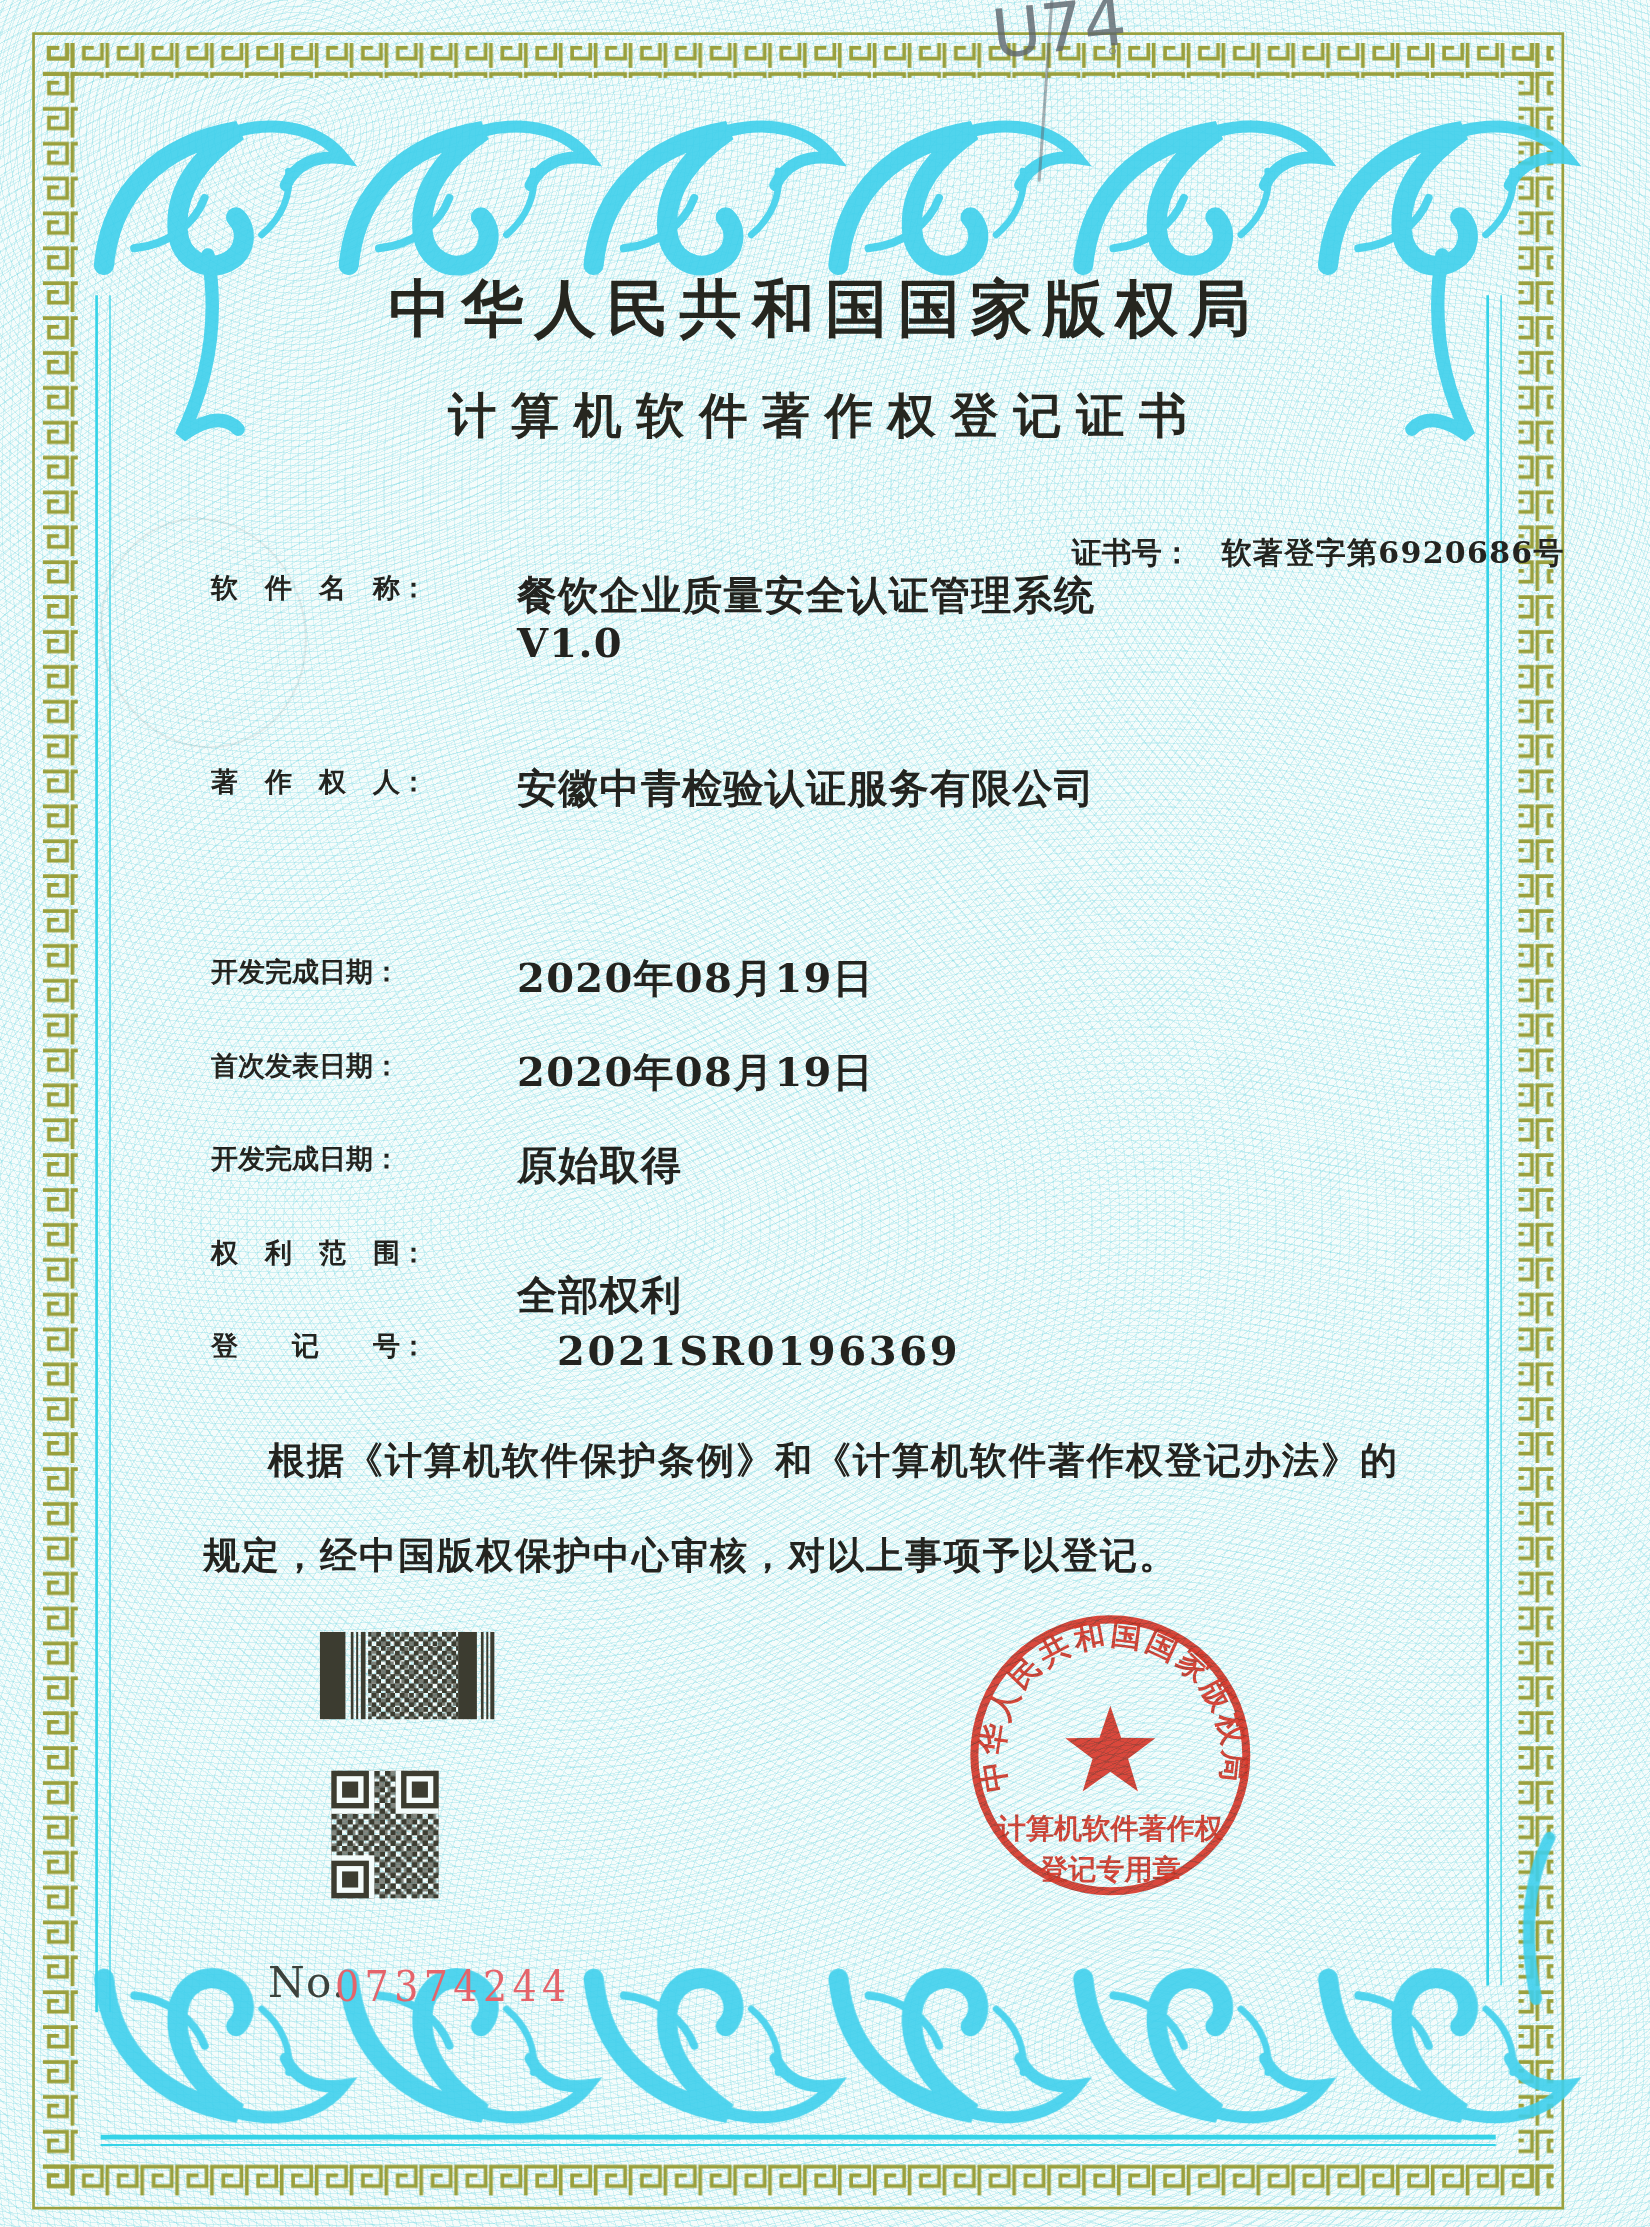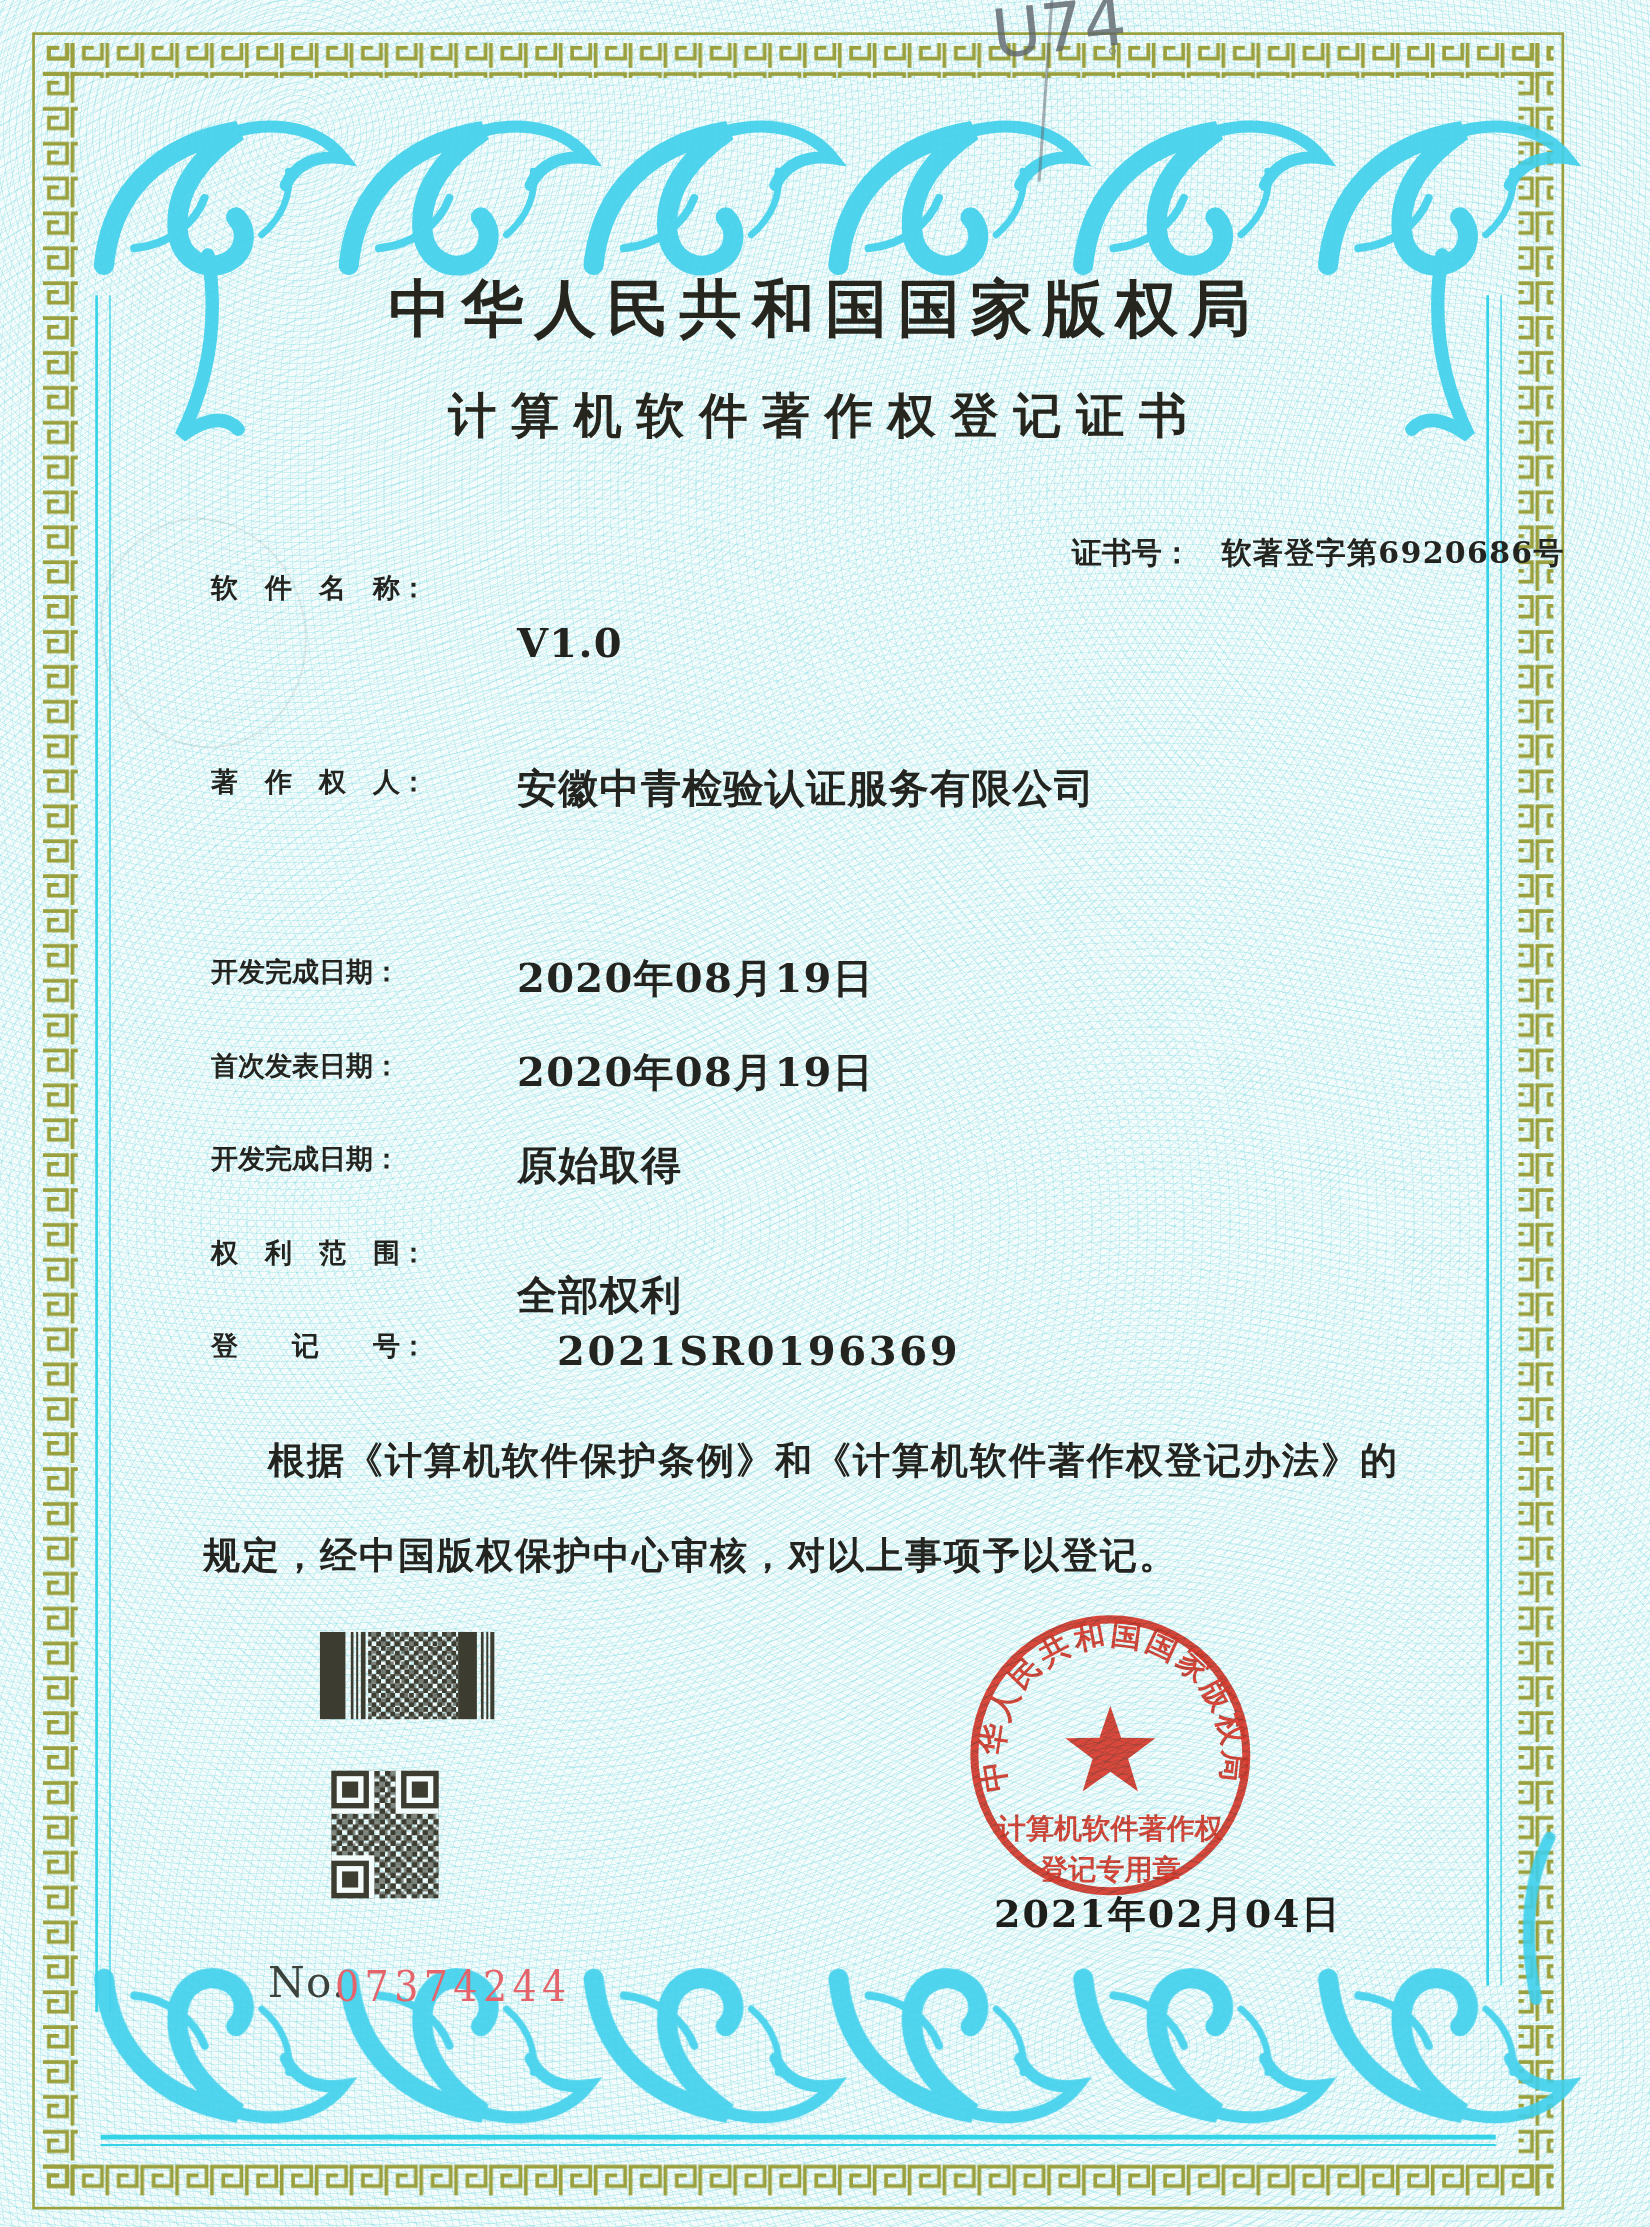--- a/index.html
+++ b/index.html
@@ -145,20 +145,21 @@
   <div class="abs pencil-stroke"></div>
 
   <div class="abs title-issuer">中华人民共和国国家版权局</div>
   <div class="abs title-main">计算机软件著作权登记证书</div>
 
   <div class="abs certno">
     <span>证书号：</span><span class="val">软著登字第6920686号</span>
   </div>
 
   <div class="abs row-label" style="top:570px">软　件　名　称：</div>
+  <div class="abs row-value" style="top:568px">餐饮企业质量安全认证管理系统</div>
   <div class="abs row-value" style="top:619px">V1.0</div>
 
   <div class="abs row-label" style="top:764px">著　作　权　人：</div>
   <div class="abs row-value" style="top:761px">安徽中青检验认证服务有限公司</div>
 
   <div class="abs row-label" style="top:954px">开发完成日期：</div>
   <div class="abs row-value" style="top:951px">2020年08月19日</div>
 
   <div class="abs row-label" style="top:1048px">首次发表日期：</div>
   <div class="abs row-value" style="top:1045px">2020年08月19日</div>
@@ -168,21 +169,20 @@
 
   <div class="abs row-label" style="top:1235px">权　利　范　围：</div>
   <div class="abs row-value" style="top:1268px">全部权利</div>
 
   <div class="abs row-label" style="top:1328px">登　　记　　号：</div>
   <div class="abs row-value" style="top:1327px;letter-spacing:2.7px;margin-left:40px;">2021SR0196369</div>
 
   <div class="abs legal" style="left:203px;top:1531px;">规定，经中国版权保护中心审核，对以上事项予以登记。</div>
   <div class="abs legal" style="left:268px;top:1436px;">根据《计算机软件保护条例》和《计算机软件著作权登记办法》的</div>
 
-  <div class="abs issue-date">2021年02月04日</div>
 
   <div class="abs serial-label">No.</div>
   <div class="abs serial-number">07374244</div>
 
   <svg class="abs" style="left:969px;top:1612px;mix-blend-mode:multiply;" width="288" height="288" viewBox="0 0 430 430">
     <defs>
       <path id="sealArc" d="M60,271 A165,165 0 1 1 370,271" fill="none"></path>
     </defs>
     <circle cx="211" cy="214" r="203" fill="none" stroke="#e23a2c" stroke-width="12" opacity="0.92"></circle>
     <polygon fill="#e23a2c" opacity="0.92" points="211,140 227.2,187.8 278.2,188.6 237.5,219.1 252.3,267.9 211,238.5 169.7,267.9 184.5,219.1 143.8,188.6 194.8,187.8"></polygon>

